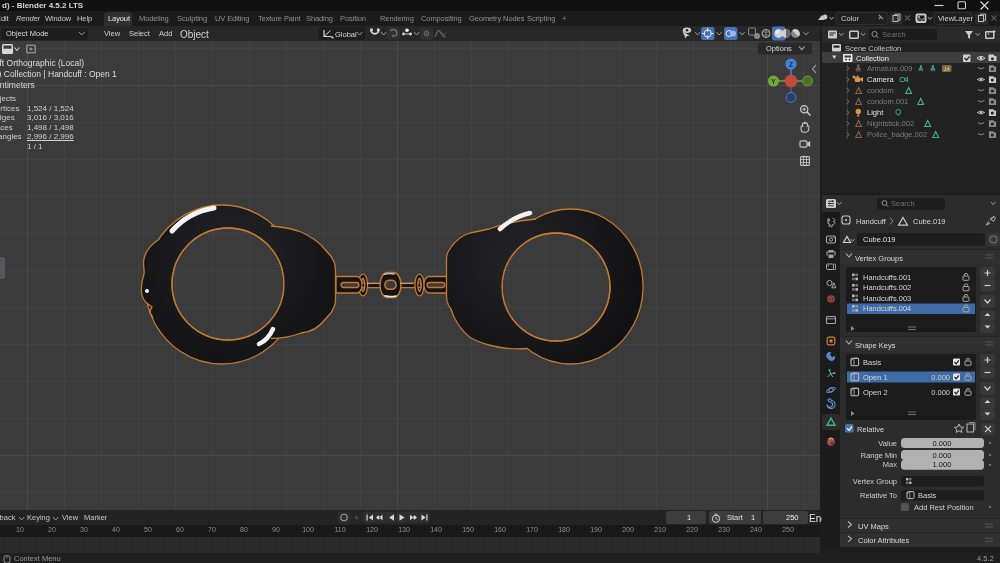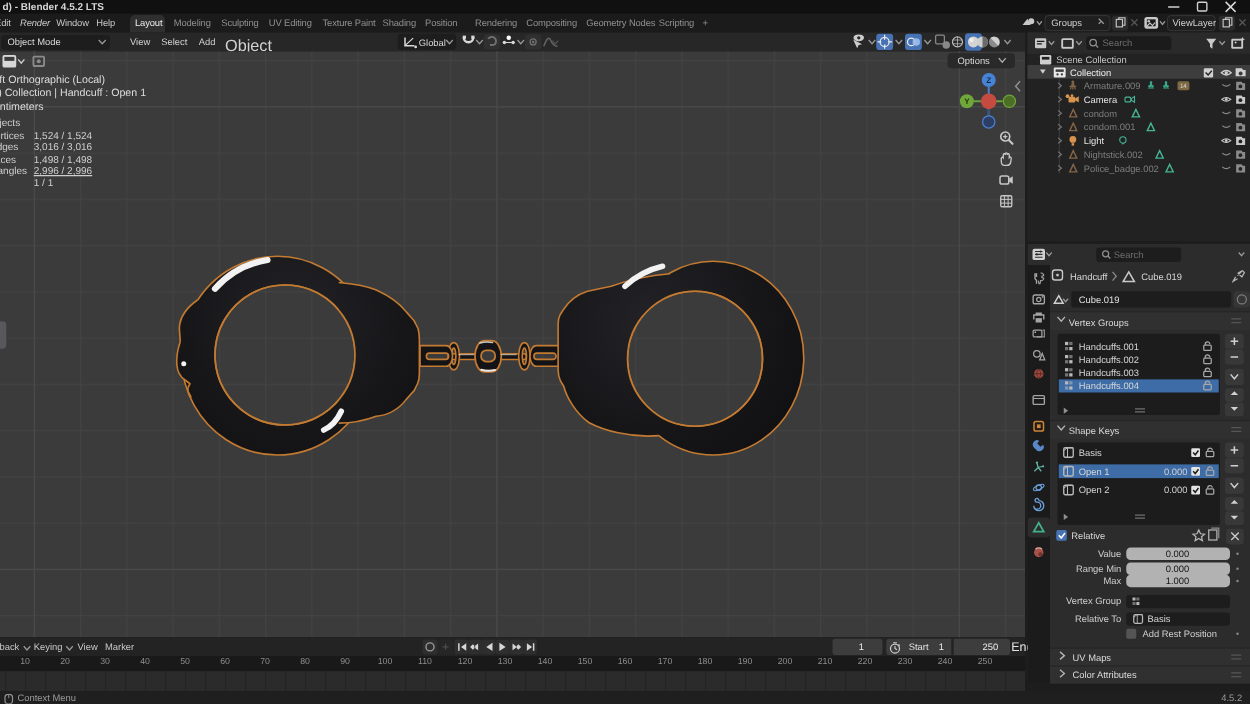--- a/index.html
+++ b/index.html
@@ -58,33 +58,33 @@
     <rect x="102.5" y="4.5" width="7" height="5.5" fill="#1b1b1b"></rect>
     <circle cx="104" cy="6" r="1" fill="#c9c9c9"></circle>
     <path d="M102.5 10 l2.5 -2.5 2 2 2 -2.5" stroke="#c9c9c9" stroke-width="0.9" fill="none"></path>
   <path d="M113 6 l2 2.5 2 -2.5" stroke="#999" stroke-width="1" fill="none"></path>
   <rect x="119" y="1.5" width="38" height="12" rx="2.5" fill="#1f1f1f" stroke="#3a3a3a" stroke-width="0.7"></rect>
   <rect x="160" y="1.5" width="13" height="12" rx="2.5" fill="#2b2b2b"></rect>
   <rect x="163.5" y="4.5" width="5" height="6" fill="none" stroke="#c9c9c9" stroke-width="0.9"></rect>
     <path d="M165.5 4.5 v-1.3 h5 v6 h-1.6" stroke="#c9c9c9" stroke-width="0.9" fill="none"></path>
   <path d="M176.5 4.5 l5 5 m0 -5 l-5 5" stroke="#5a5a5a" stroke-width="1.1"></path>
 </svg>
-<div class="txt" style="left:841px;top:13.5px;font-size:7.5px;color:#d0d0d0;">Groups</div>
+<div class="txt" style="left:841px;top:13.5px;font-size:7.5px;color:#d0d0d0;">Color</div>
 <div class="txt" style="left:938px;top:13.5px;font-size:7.5px;color:#d0d0d0;">ViewLayer</div>
 
 <div class="abs" style="left:0;top:26px;width:820px;height:15px;background:#272727;"></div>
 <div class="abs" style="left:1px;top:27.5px;width:87px;height:12.5px;background:#1d1d1d;border-radius:3px;"></div>
 <div class="txt" style="left:6px;top:29px;font-size:7.5px;color:#dadada;">Object Mode</div>
 <svg class="abs" style="left:78px;top:31px" width="8" height="6">
     <path d="M1 1 l2.8 3 2.8 -3" stroke="#9a9a9a" stroke-width="1" fill="none"></path>
   </svg>
 <div class="txt" style="left:104px;top:29px;font-size:7.5px;color:#d2d2d2;">View</div>
 <div class="txt" style="left:129px;top:29px;font-size:7.5px;color:#d2d2d2;">Select</div>
 <div class="txt" style="left:159px;top:29px;font-size:7.5px;color:#d2d2d2;">Add</div>
-<div class="txt" style="left:180px;top:29px;font-size:13px;color:#d2d2d2;">Object</div>
+<div class="txt" style="left:180px;top:29px;font-size:10px;color:#d2d2d2;">Object</div>
 
 <svg class="abs" style="left:318px;top:26px;" width="130" height="15" viewBox="0 0 130 15">
   <rect x="0" y="1" width="47" height="13" rx="3" fill="#1d1d1d"></rect>
   <path d="M6 4 v6.5 h7.5" stroke="#d8d8d8" stroke-width="1.2" fill="none"></path>
     <path d="M6 10.5 l6.5 -6" stroke="#d8d8d8" stroke-width="1" fill="none"></path>
     <circle cx="14.5" cy="11.5" r="1.1" fill="#d8d8d8"></circle>
   <text x="17" y="10.5" font-size="7.5" fill="#d8d8d8" font-family="Liberation Sans">Global</text>
   <path d="M39 6 l2.6 3 2.6 -3" stroke="#999" stroke-width="1" fill="none"></path>
   <path d="M53 4 a3.8 3.8 0 1 0 7.6 0" stroke="#d8d8d8" stroke-width="1.9" fill="none"></path>
   <rect x="52.2" y="2.5" width="2.6" height="2.6" fill="#d8d8d8"></rect>

